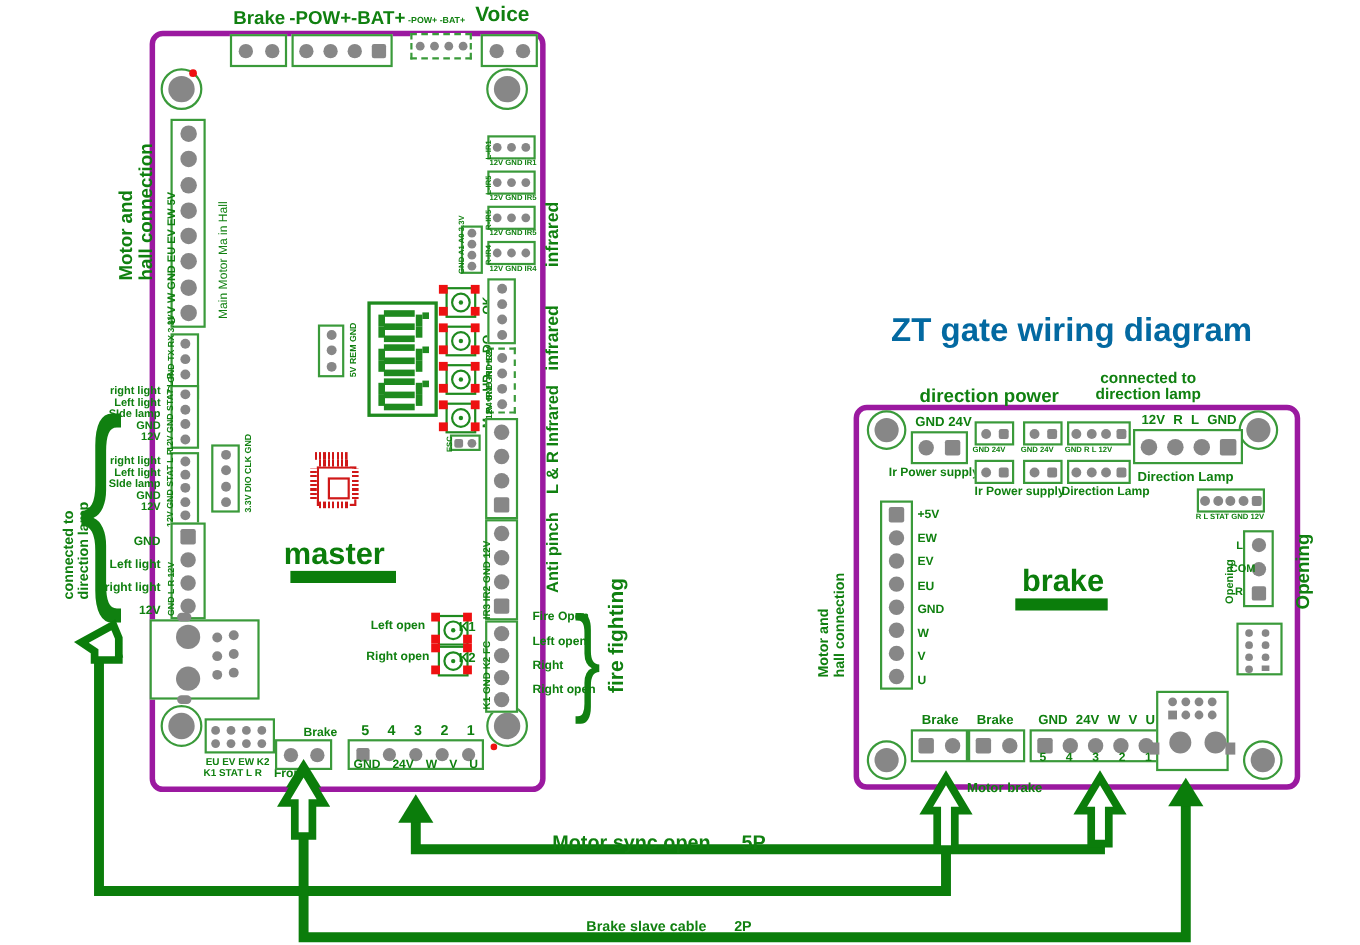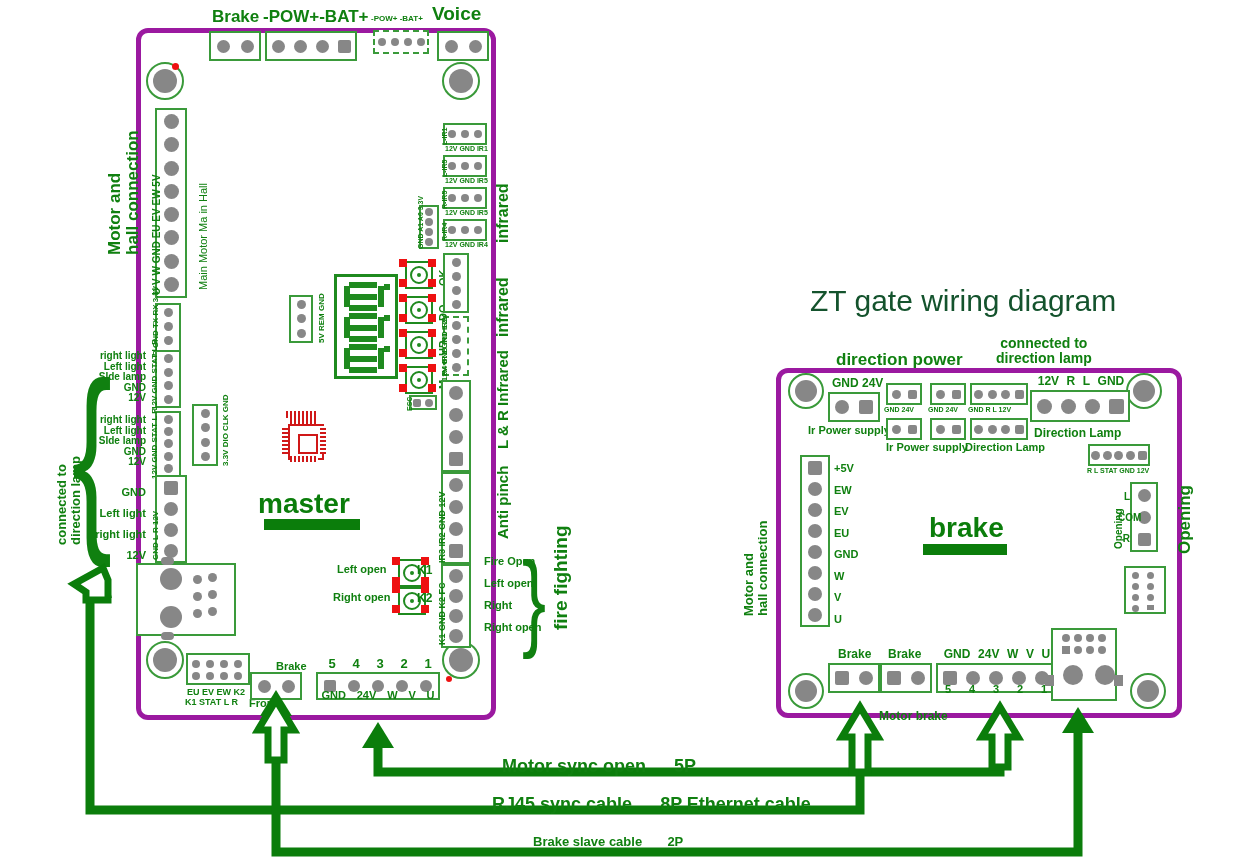--- a/index.html
+++ b/index.html
@@ -45,21 +45,21 @@
   
   .grect{position:absolute;border:2px solid #3a9a3a;background:#fff;box-sizing:border-box;}
   .gfill{position:absolute;background:#878787;}
 
   
   .brace{position:absolute;color:#108010;font-weight:normal;line-height:1;}
 
   
   svg.overlay{position:absolute;left:0;top:0;width:1236px;height:859px;pointer-events:none;}
 
-  .title{position:absolute;color:#14532d;font-weight:normal;}
+  .title{position:absolute;color:#0369a1;font-weight:bold;}
   .bigword{position:absolute;color:#0b7d0b;font-weight:bold;}
   .underbar{position:absolute;background:#0b7d0b;}
 
   .chip{position:absolute;border:2px solid #d01818;background:#fff;}
   .chip .core{position:absolute;left:25%;top:25%;width:50%;height:50%;border:2px solid #d01818;}
   .chiplegs{position:absolute;background:
      repeating-linear-gradient(90deg,#d01818 0 2px,#fff 2px 4px);}
   .chiplegs.v{background:repeating-linear-gradient(0deg,#d01818 0 2px,#fff 2px 4px);}
 </style>
 </head>
@@ -667,24 +667,19 @@
       <path d="M860,707 L842,737 L852,737 L852,772 L868,772 L868,737 L878,737 Z"></path>
       <path d="M103,568 L74,584 L86,592 L86,600 L108,600 L108,580 Z"></path>
     </g>
   </svg>
 
   <div class="lbl" style="left:502px;top:757px;font-size:18px;">
     <span>Motor sync open</span>
     <span style="display:inline-block;width:18px;"></span>
     <span>5P</span>
   </div>
-  <div class="lbl" style="left:492px;top:795px;font-size:18px;">
-    <span>RJ45 sync cable</span>
-    <span style="display:inline-block;width:18px;"></span>
-    <span>8P Ethernet cable</span>
-  </div>
   <div class="lbl" style="left:533px;top:835px;font-size:13px;">
     <span>Brake slave cable</span>
     <span style="display:inline-block;width:18px;"></span>
     <span>2P</span>
   </div>
 
 </div>
 
 </body></html>

